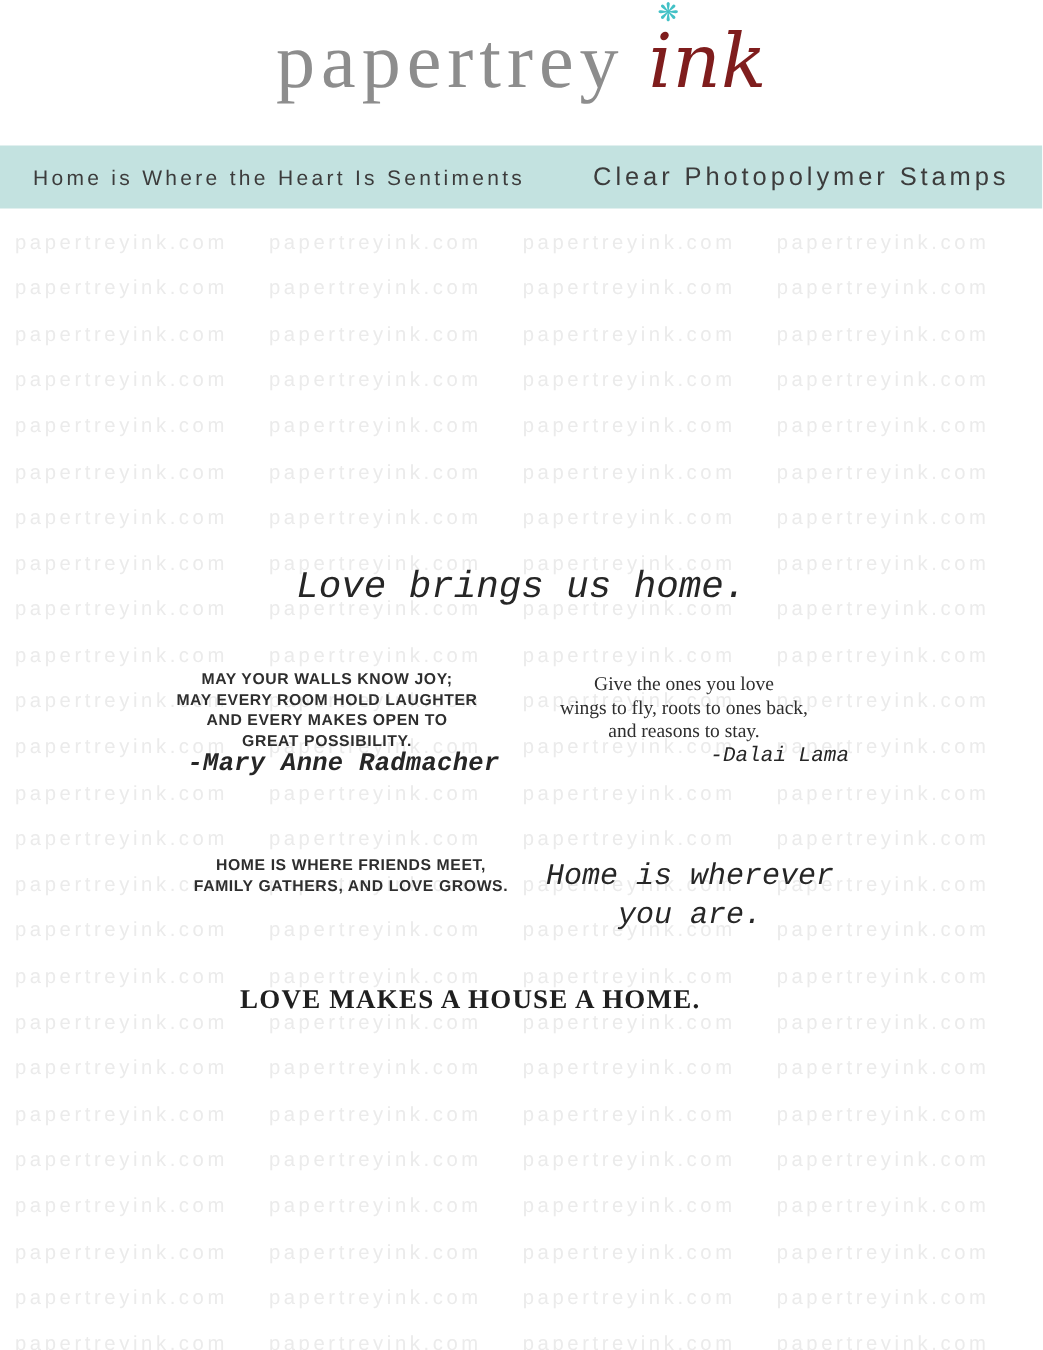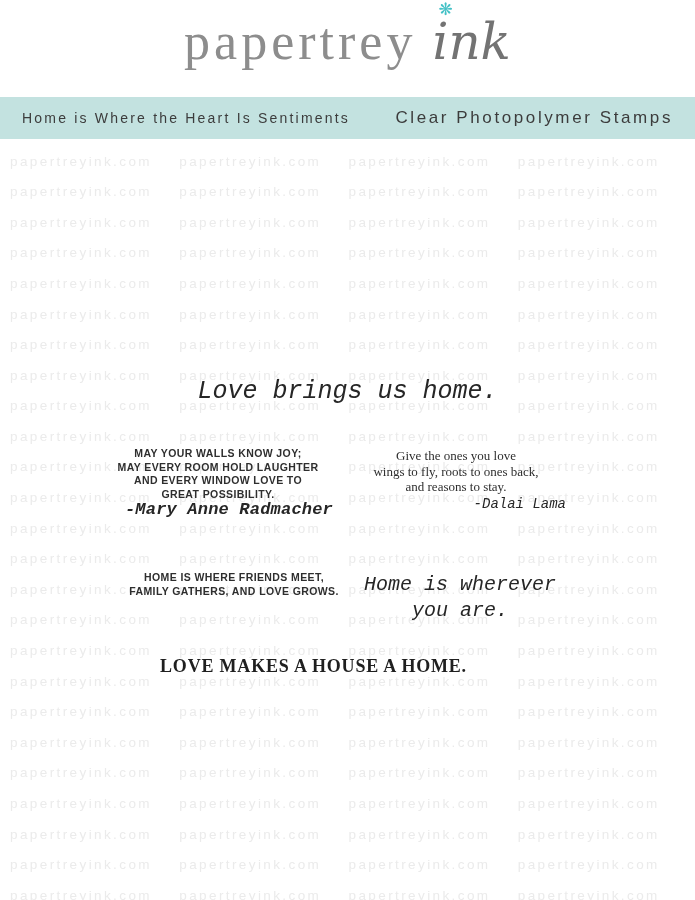--- a/index.html
+++ b/index.html
@@ -157,21 +157,21 @@
 </style>
 </head>
 <body>
 
 <div class="page">
 
   <div class="header">
     <span class="brand-serif" style="color: rgb(141, 141, 141);">papertrey</span>
     <span class="ink-wrap">
       <span class="flower" style="color: rgb(67, 193, 198);">❋</span>
-      <span class="brand-script" style="color: #737373;">ink</span>
+      <span class="brand-script" style="color: #7f1d1d;">ink</span>
     </span>
   </div>
 
   <div class="banner" style="background: rgb(195, 226, 224); color: rgb(60, 60, 60);">
     <span class="banner-left">Home is Where the Heart Is Sentiments</span>
     <span class="banner-right">Clear Photopolymer Stamps</span>
   </div>
 
   <div class="watermark">
       <span style="color: rgb(235, 235, 235);">papertreyink.com</span>
@@ -277,21 +277,21 @@
     </div>
 
   <div class="stamp s1-script-wrap">
     <span class="script s1-script">Love brings us home.</span>
   </div>
 
   <div class="stamp block-caps s2-wrap">
     <div>
         <div>MAY YOUR WALLS KNOW JOY;</div>
         <div>MAY EVERY ROOM HOLD LAUGHTER</div>
-        <div>AND EVERY WINDOW LOVE TO</div>
+        <div>AND EVERY MAKES OPEN TO</div>
         <div>GREAT POSSIBILITY.</div>
       </div>
     <div class="script s2-attr">-Mary Anne Radmacher</div>
   </div>
 
   <div class="stamp block-serif s3-wrap">
     <div>
         <div>Give the ones you love</div>
         <div>wings to fly, roots to ones back,</div>
         <div>and reasons to stay.</div>

